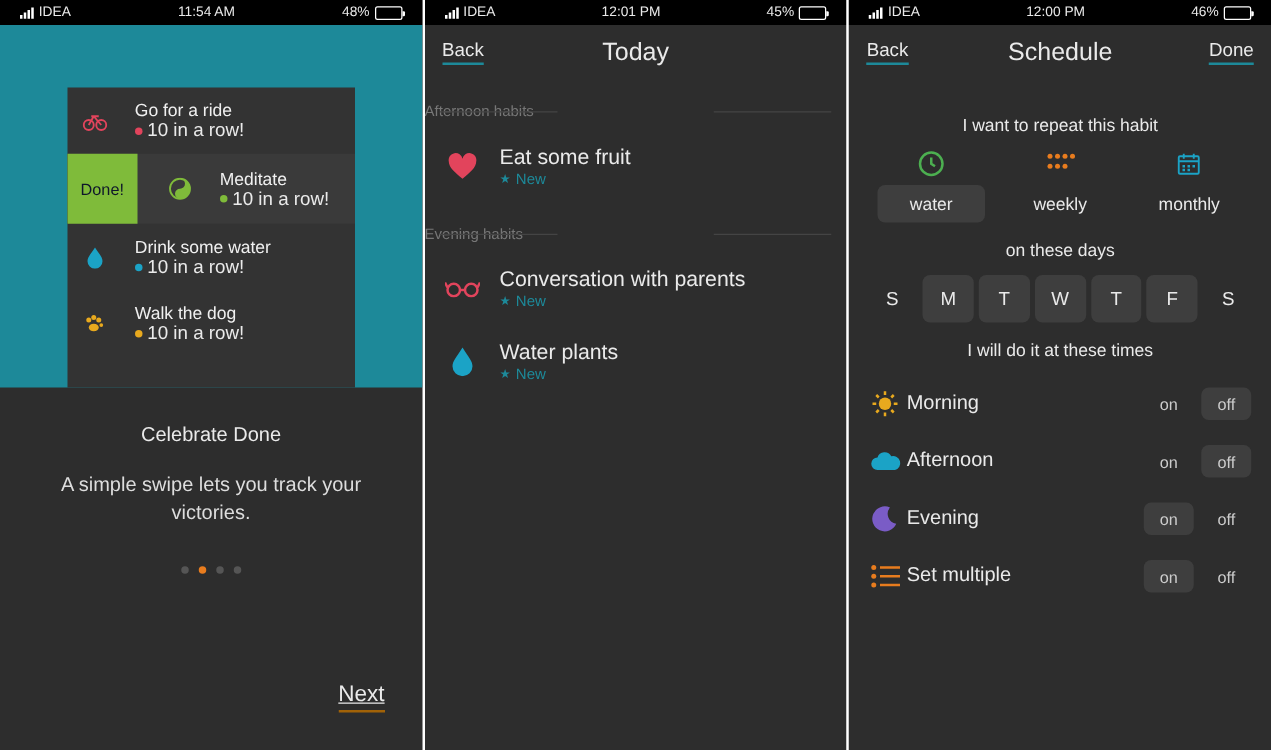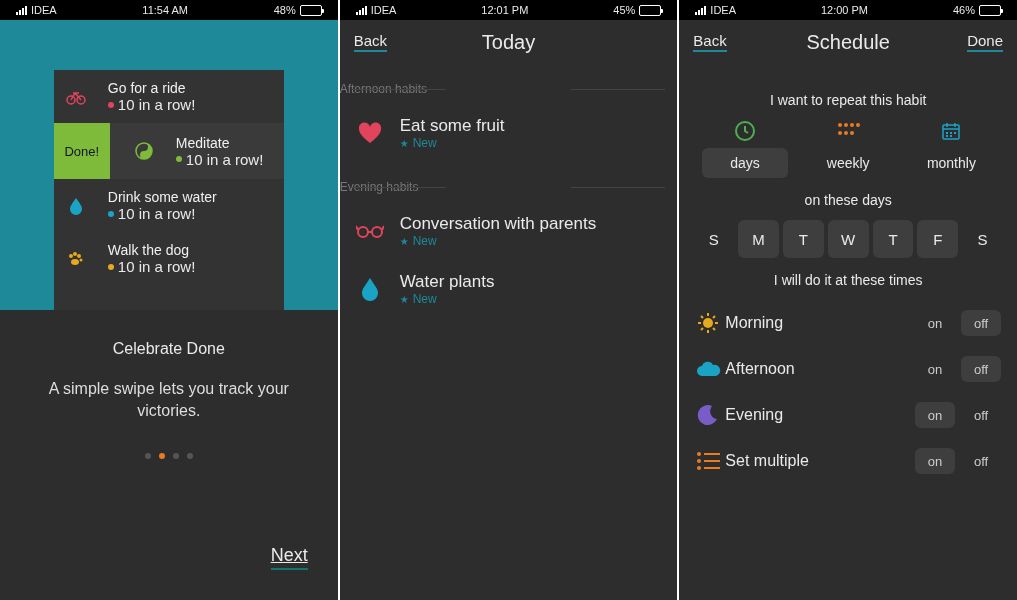--- a/index.html
+++ b/index.html
@@ -25,21 +25,21 @@
   .habit-text { display:flex; flex-direction:column;margin-left:10px; }
   .habit-title { font-size:14px; color:#f0f0f0; }
   .habit-sub { font-size:15px; display:flex; align-items:center; gap:4px; }
   .dot { width:6px; height:6px; border-radius:50%; display:inline-block; }
   .s1-bottom { padding: 30px 30px 0; text-align:center; }
   .s1-h { font-size:16px; font-weight:400; margin-bottom:20px; }
   .s1-p { font-size:16px; color:#ddd; line-height:1.4; }
   .dots { display:flex; gap:8px; justify-content:center; margin-top:30px; }
   .dots span { width:6px; height:6px; border-radius:50%; background:#555; }
   .dots span.active { background:#e87c1e; }
-  .next-btn { position:absolute; bottom:30px; right:30px; font-size:18px; border-bottom:2px solid #0f766e; padding-bottom:2px;text-decoration:underline; }
+  .next-btn { position:absolute; bottom:30px; right:30px; font-size:18px; border-bottom:2px solid #a16207; padding-bottom:2px;text-decoration:underline; }
 
   
   .nav { height:44px; display:flex; align-items:center; justify-content:space-between; padding:0 14px; }
   .nav-title { font-size:20px; font-weight:500; position:absolute; left:0; right:0; text-align:center; pointer-events:none; }
   .nav-link { font-size:15px; border-bottom:2px solid #1d8999; padding-bottom:1px; z-index:1; }
 
   
   .section-label { text-align:left; font-size:12px; color:#777; position:relative; margin:18px 0 8px; }
   .section-label::before, .section-label::after { content:''; position:absolute; top:50%; width:28%; height:1px; background:#444; }
   .section-label::before{ left:12px; } .section-label::after{ right:12px; }
@@ -280,21 +280,21 @@
   <div class="s3-body">
     <div class="s3-label">I want to repeat this habit</div>
     <div class="freq-row">
       <div class="freq-item">
         <span class="freq-icon">
             <svg width="22" height="22" viewBox="0 0 22 22" fill="none" stroke="#4caf50" stroke-width="2">
               <circle cx="11" cy="11" r="9"></circle>
               <path d="M11 6 L11 11 L14 13"></path>
             </svg>
           </span>
-        <span class="freq-btn active">days</span>
+        <span class="freq-btn active">water</span>
       </div>
       <div class="freq-item">
         <span class="freq-icon">
             <svg width="24" height="20" viewBox="0 0 24 20" fill="#e87c1e">
               <circle cx="4" cy="4" r="2"></circle>
               <circle cx="10" cy="4" r="2"></circle>
               <circle cx="16" cy="4" r="2"></circle>
               <circle cx="22" cy="4" r="2"></circle>
               <circle cx="4" cy="12" r="2"></circle>
               <circle cx="10" cy="12" r="2"></circle>

